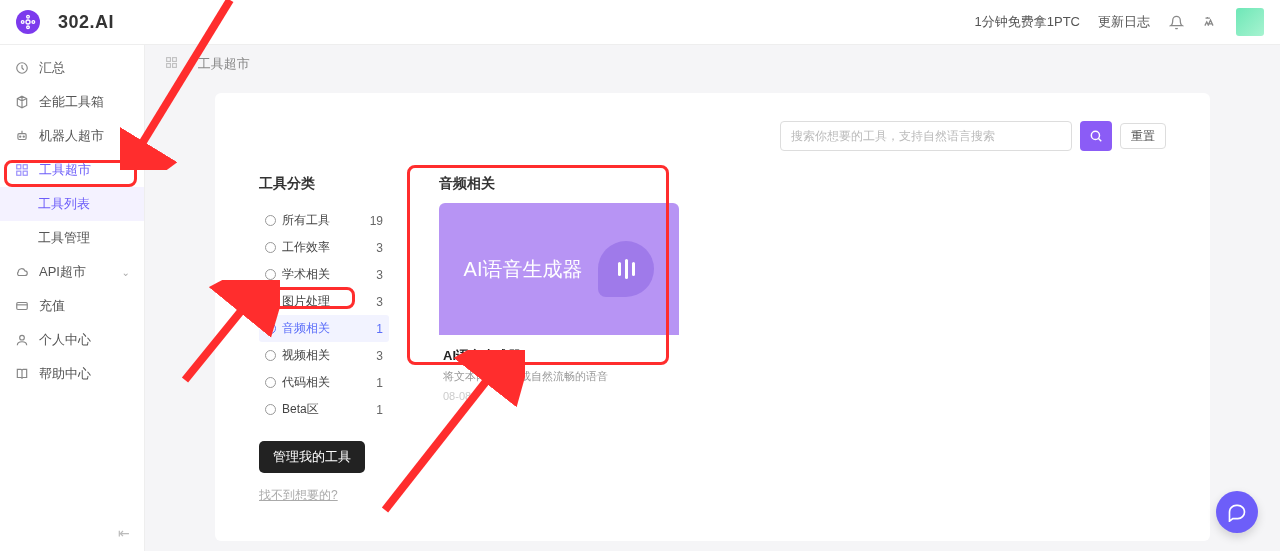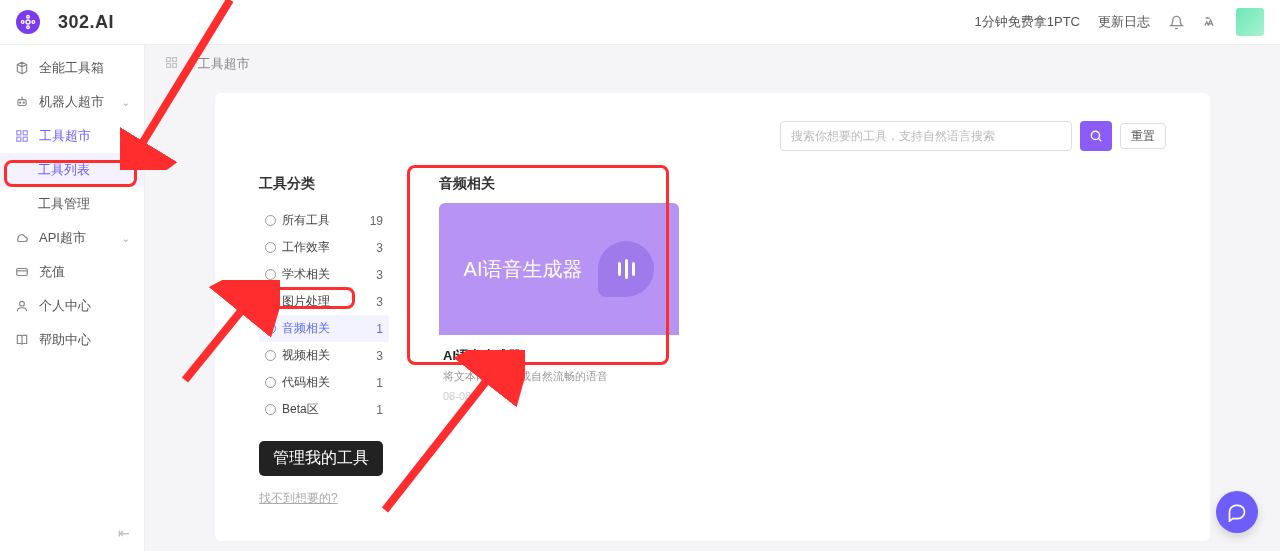--- a/index.html
+++ b/index.html
@@ -42,21 +42,21 @@
 .body-row { display: flex; gap: 50px; align-items: flex-start; }
 .categories { width: 130px; }
 .cat-title { font-size: 14px; font-weight: 600; margin-bottom: 14px; }
 .cat-item { display: flex; align-items: center; gap: 6px; padding: 5px 6px; font-size: 12px; color: #444; cursor: pointer; border-radius: 3px; position: relative; }
 .cat-item.selected { color: #5b6ef9; background: #f2f3ff; }
 .cat-item .radio { width: 11px; height: 11px; border: 1px solid #999; border-radius: 50%; flex-shrink: 0; display: inline-flex; align-items: center; justify-content: center; }
 .cat-item.selected .radio { border-color: #5b6ef9; }
 .cat-item.selected .radio::after { content: ""; width: 5px; height: 5px; background: #5b6ef9; border-radius: 50%; }
 .cat-item .count { margin-left: auto; color: #666; }
 .cat-item.selected .count { color: #5b6ef9; }
-.manage-btn { margin-top: 18px; background: #222; color: #fff; font-size: 16px; padding: 7px 14px; border: none; border-radius: 5px; cursor: pointer; }
+.manage-btn { margin-top: 18px; background: #222; color: #fff; font-size: 13px; padding: 7px 14px; border: none; border-radius: 5px; cursor: pointer; }
 .not-found { margin-top: 14px; font-size: 12px; color: #aaa; text-decoration: underline; cursor: pointer; }
 
 
 .tools-area { flex: 1; }
 .section-title { font-size: 14px; font-weight: 600; margin-bottom: 10px; }
 .tool-card { width: 240px; background: #fff; border-radius: 6px; overflow: hidden; cursor: pointer; }
 .tool-thumb { height: 132px; background: #b794f4; display: flex; align-items: center; justify-content: center; gap: 16px; }
 .thumb-text { color: #fff; font-size: 20px; font-weight: 500; }
 .thumb-bubble { width: 56px; height: 56px; background: #9f7aea; border-radius: 50% 50% 50% 8px; display: flex; align-items: center; justify-content: center; gap: 4px; }
 .thumb-bubble span { width: 3px; background: #fff; border-radius: 2px; }
@@ -106,20 +106,29 @@
     <span class="header-icon">
       <svg width="15" height="15" viewBox="0 0 24 24" fill="none" stroke="currentColor" stroke-width="2">
           <path d="M4 5h7M7 3v2m1 12l4-9 4 9m-7-3h6M3 17l3-6 3 6"></path>
         </svg>
     </span>
     <div class="avatar-block"></div>
   </div>
 </div>
 
 <div class="sidebar">
+  <div class="nav-item">
+    <span class="nav-icon">
+        <svg width="14" height="14" viewBox="0 0 24 24" fill="none" stroke="currentColor" stroke-width="2">
+          <circle cx="12" cy="12" r="9"></circle>
+          <path d="M12 7v5l3 3"></path>
+        </svg>
+      </span>
+    <span>汇总</span>
+  </div>
   <div class="nav-item">
     <span class="nav-icon">
         <svg width="14" height="14" viewBox="0 0 24 24" fill="none" stroke="currentColor" stroke-width="2">
           <path d="M12 2l8 4v12l-8 4-8-4V6z M12 2v20 M4 6l8 4 8-4"></path>
         </svg>
       </span>
     <span>全能工具箱</span>
   </div>
   <div class="nav-item">
     <span class="nav-icon">

